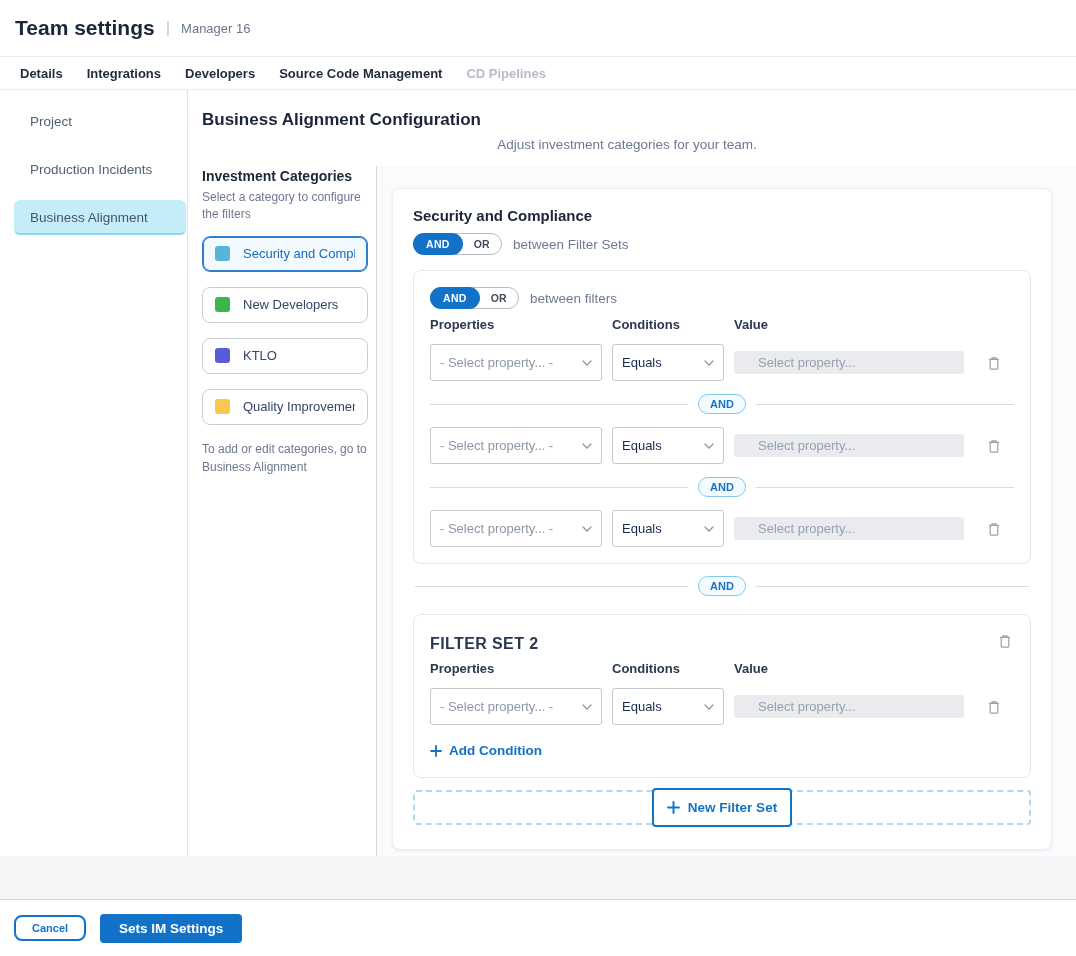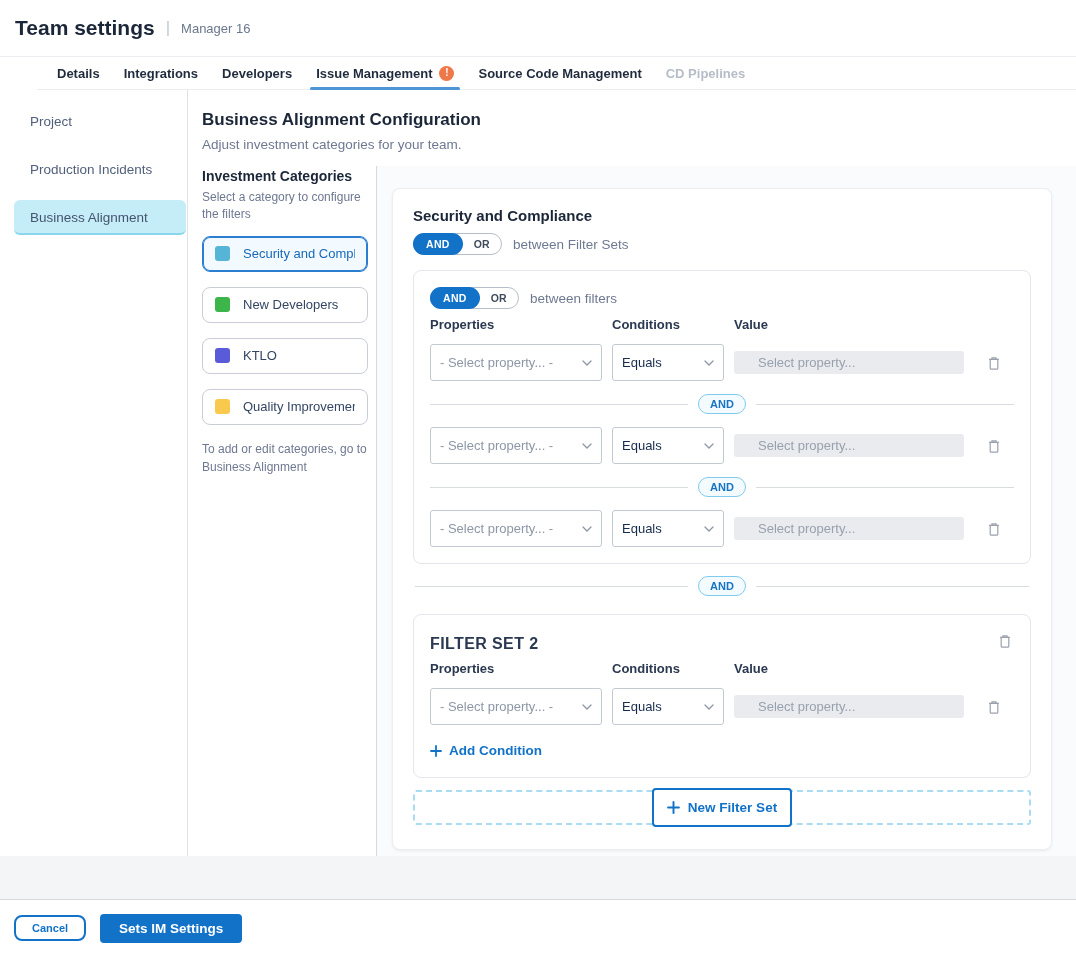--- a/index.html
+++ b/index.html
@@ -10,36 +10,36 @@
     color:#172b4d; background:#ffffff;
   }
 
   
   .header { height:57px; display:flex; align-items:center; padding:0 15px; border-bottom:1px solid #ebedf0; }
   .header-title { font-size:21px; font-weight:bold; color:#1b2638; margin:0; }
   .header-sep { color:#c3c9d1; margin:0 11px; font-size:17px; font-weight:normal; }
   .header-sub { font-size:13px; color:#6b778c; }
 
   
-  .tabs { height:33px; display:flex; align-items:stretch; padding:0 8px; border-bottom:1px solid #ebedf0;margin-left:37px; }
+  .tabs { height:33px; display:flex; align-items:stretch; padding:0 8px; border-bottom:1px solid #ebedf0; }
   .tab { position:relative; display:flex; align-items:center; gap:7px; padding:0 12px; font-size:13px; font-weight:bold; color:#1f2a3c; cursor:pointer; white-space:nowrap; }
   .tab.active::after { content:""; position:absolute; left:6px; right:6px; bottom:-1px; height:3px; border-radius:2px; background:#4e95d6; }
   .tab.disabled { color:#b6bdc7; cursor:default; }
   .warn-badge { width:15px; height:15px; border-radius:50%; background:#ee7849; color:#fff; font-size:10px; font-weight:bold; display:flex; align-items:center; justify-content:center; line-height:1; }
 
   
   .content { display:flex; height:766px; }
   .sidebar { width:188px; flex-shrink:0; border-right:1px solid #dfe2e6; padding-top:14px; }
   .side-item { margin:0 1px 13px 14px; padding:10px 16px; font-size:13.5px; color:#505f79; border-radius:6px; cursor:pointer; }
   .side-item.selected { background:#c5edf8; border-bottom:2px solid #8ad6ec; color:#44546f; padding-bottom:8px; }
 
   .main { flex:1; display:flex; flex-direction:column; min-width:0; }
   .main-head { padding:20px 24px 14px 14px; }
   .main-title { font-size:17px; font-weight:bold; color:#1b2638; margin:0; }
-  .main-sub { font-size:13.5px; color:#6e7891; margin:7px 0 0; }
+  .main-sub { font-size:13.5px; color:#6e7891; margin:7px 0 0;text-align:center; }
 
   .main-body { flex:1; display:flex; min-height:0; }
 
   
   .cats { width:189px; flex-shrink:0; border-right:1px solid #d5d8dd; padding:2px 8px 0 14px; }
   .cats-title { font-size:14px; font-weight:bold; color:#1b2638; margin:0; }
   .cats-hint { font-size:12px; color:#6e7891; margin:5px 0 13px; line-height:1.4; }
   .cat-btn { display:flex; align-items:center; gap:13px; width:100%; height:36px; padding:0 12px; margin-bottom:15px;
     border:1px solid #c9ced6; border-radius:8px; background:#fff; font-size:13px; color:#344563; cursor:pointer; font-family:inherit; text-align:left; }
   .cat-btn.selected { border:1px solid #2c7fd0; box-shadow:0 0 0 1px #2c7fd0 inset; background:#f3faff; color:#1769b9; }
@@ -105,24 +105,20 @@
 <div class="tabs">
   <div class="tab">
       <span>Details</span>
     </div>
   <div class="tab">
       <span>Integrations</span>
     </div>
   <div class="tab">
       <span>Developers</span>
     </div>
-  <div class="tab active">
-    <span>Issue Management</span>
-    <span class="warn-badge">!</span>
-  </div>
   <div class="tab">
       <span>Source Code Management</span>
     </div>
   <div class="tab disabled">
       <span>CD Pipelines</span>
     </div>
 </div>
 
 <div class="content">
 

